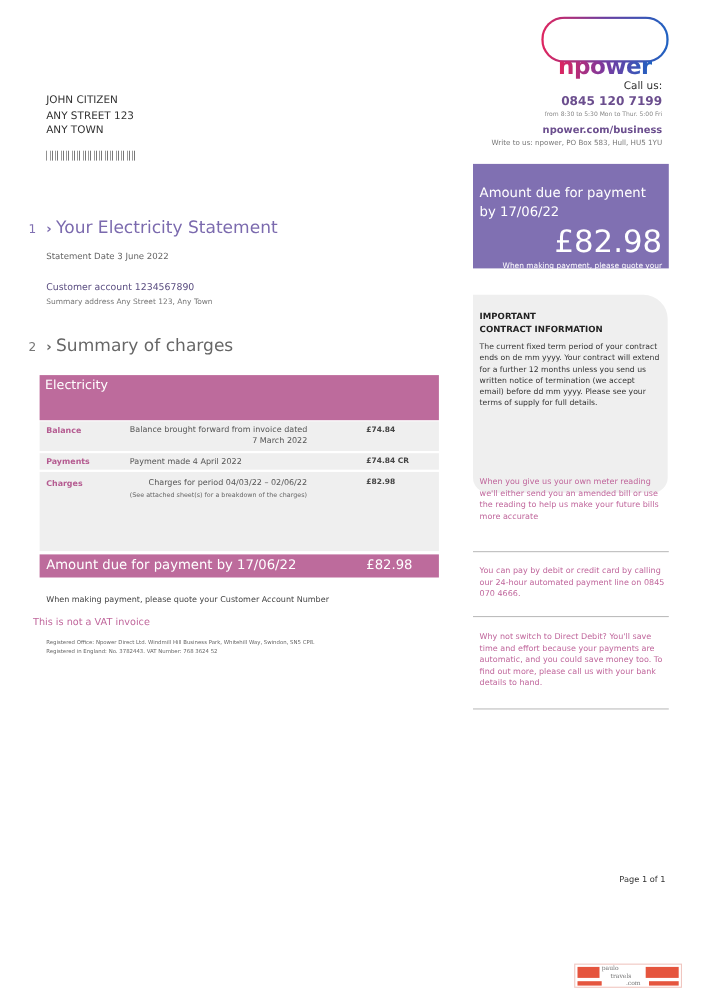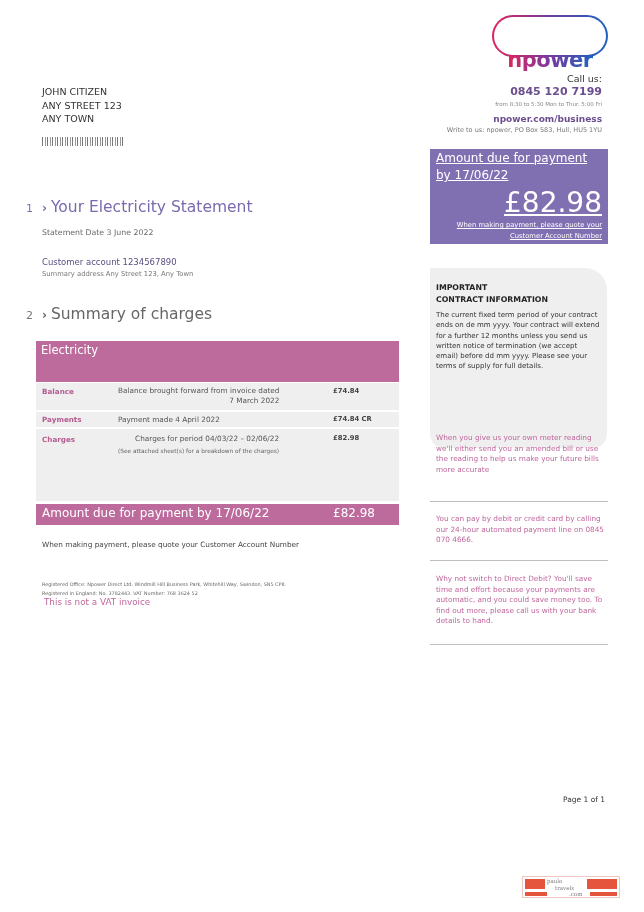--- a/index.html
+++ b/index.html
@@ -17,21 +17,21 @@
   .barcode { position: absolute; left: 42px; top: 137px; width: 82px; height: 9px;
     background: repeating-linear-gradient(90deg,#777 0 1px,transparent 1px 3px,#999 3px 4px,transparent 4px 5px); }
 
   .contact { position: absolute; right: 42px; top: 72px; text-align: right; width: 220px; }
   .contact .callus { font-size: 9.5px; color: #333; line-height: 13px; }
   .contact .phone { font-size: 11px; font-weight: bold; color: #6b4e8e; line-height: 14px; }
   .contact .hours { font-size: 5.5px; color: #888; line-height: 10px; }
   .contact .web { font-size: 9px; font-weight: bold; color: #6b4e8e; margin-top: 4px; line-height: 12px; }
   .contact .write { font-size: 6.5px; color: #777; line-height: 11px; }
 
-  .due-box { position: absolute; left: 430px; top: 149px; width: 178px; height: 95px; background: #8070b2; color: #fff; padding: 1px 6px; text-decoration: underline; }
+  .due-box { position: absolute; left: 430px; top: 149px; width: 178px; height: 95px; background: #8070b2; color: #fff; padding: 18px 6px; }
   .due-box .t { font-size: 12px; line-height: 17px; }
   .due-box .amt { font-size: 28px; text-align: right; line-height: 34px; margin-top: 2px; }
   .due-box .note { font-size: 6.8px; text-align: right; line-height: 11px; }
 
   .contract { position: absolute; left: 430px; top: 268px; width: 177px; height: 180px; background: #efefef;
     border-radius: 0 22px 14px 14px; padding: 14px 6px 6px 6px; }
   .contract .h { font-size: 7.8px; font-weight: bold; color: #222; line-height: 11.5px; }
   .contract .b { font-size: 7px; color: #333; line-height: 10.3px; margin-top: 5px; }
 
   .side-note { position: absolute; left: 436px; width: 170px; font-size: 7.3px; color: #c0679c; line-height: 10.5px; }
@@ -51,21 +51,21 @@
   .row { position: absolute; left: 36px; width: 363px; background: #efefef; font-size: 7.3px; color: #555; text-align: right; }
   .row .lab { position: absolute; left: 6px; color: #b55c91; font-weight: bold; font-size: 7.2px; }
   .row .desc { position: absolute; left: 82px; line-height: 10px; }
   .row .desc small { font-size: 5.8px; color: #666; display: block; margin-top: 2px; }
   .row .val { position: absolute; left: 297px; font-weight: bold; color: #444; font-size: 6.8px; }
 
   .due-bar { position: absolute; left: 36px; top: 504px; width: 363px; height: 21px; background: #bd6b9c; color: #fff; font-size: 12px; padding: 2px 6px; }
   .due-bar .a { position: absolute; left: 297px; top: 2px; }
 
   .quote { position: absolute; left: 42px; top: 540px; font-size: 7.3px; color: #444; }
-  .novat { position: absolute; left: 44px; top: 561px; font-size: 8.8px; color: #c0679c; margin-top: 36px; }
+  .novat { position: absolute; left: 30px; top: 561px; font-size: 8.8px; color: #c0679c; }
   .reg { position: absolute; left: 42px; top: 580px; font-size: 4.9px; color: #666; line-height: 9px; }
 
   .pagenum { position: absolute; left: 563px; top: 795px; font-size: 7.5px; color: #333; }
 
   .stamp { position: absolute; left: 522px; top: 876px; width: 98px; height: 22px; border: 1px solid #f0c6c0; background: #fff; overflow: hidden; }
   .stamp .r1 { position: absolute; left: 2px; top: 2px; width: 20px; height: 10px; background: #e5553e; }
   .stamp .r2 { position: absolute; left: 2px; top: 15px; width: 22px; height: 4px; background: #e5553e; }
   .stamp .r3 { position: absolute; right: 2px; top: 2px; width: 30px; height: 10px; background: #e5553e; }
   .stamp .r4 { position: absolute; right: 2px; top: 15px; width: 27px; height: 4px; background: #e5553e; }
   .stamp .txt { position: absolute; left: 24px; top: 1px; font-family: "DejaVu Serif", serif; font-size: 5.5px; color: #777; line-height: 6.5px; }

